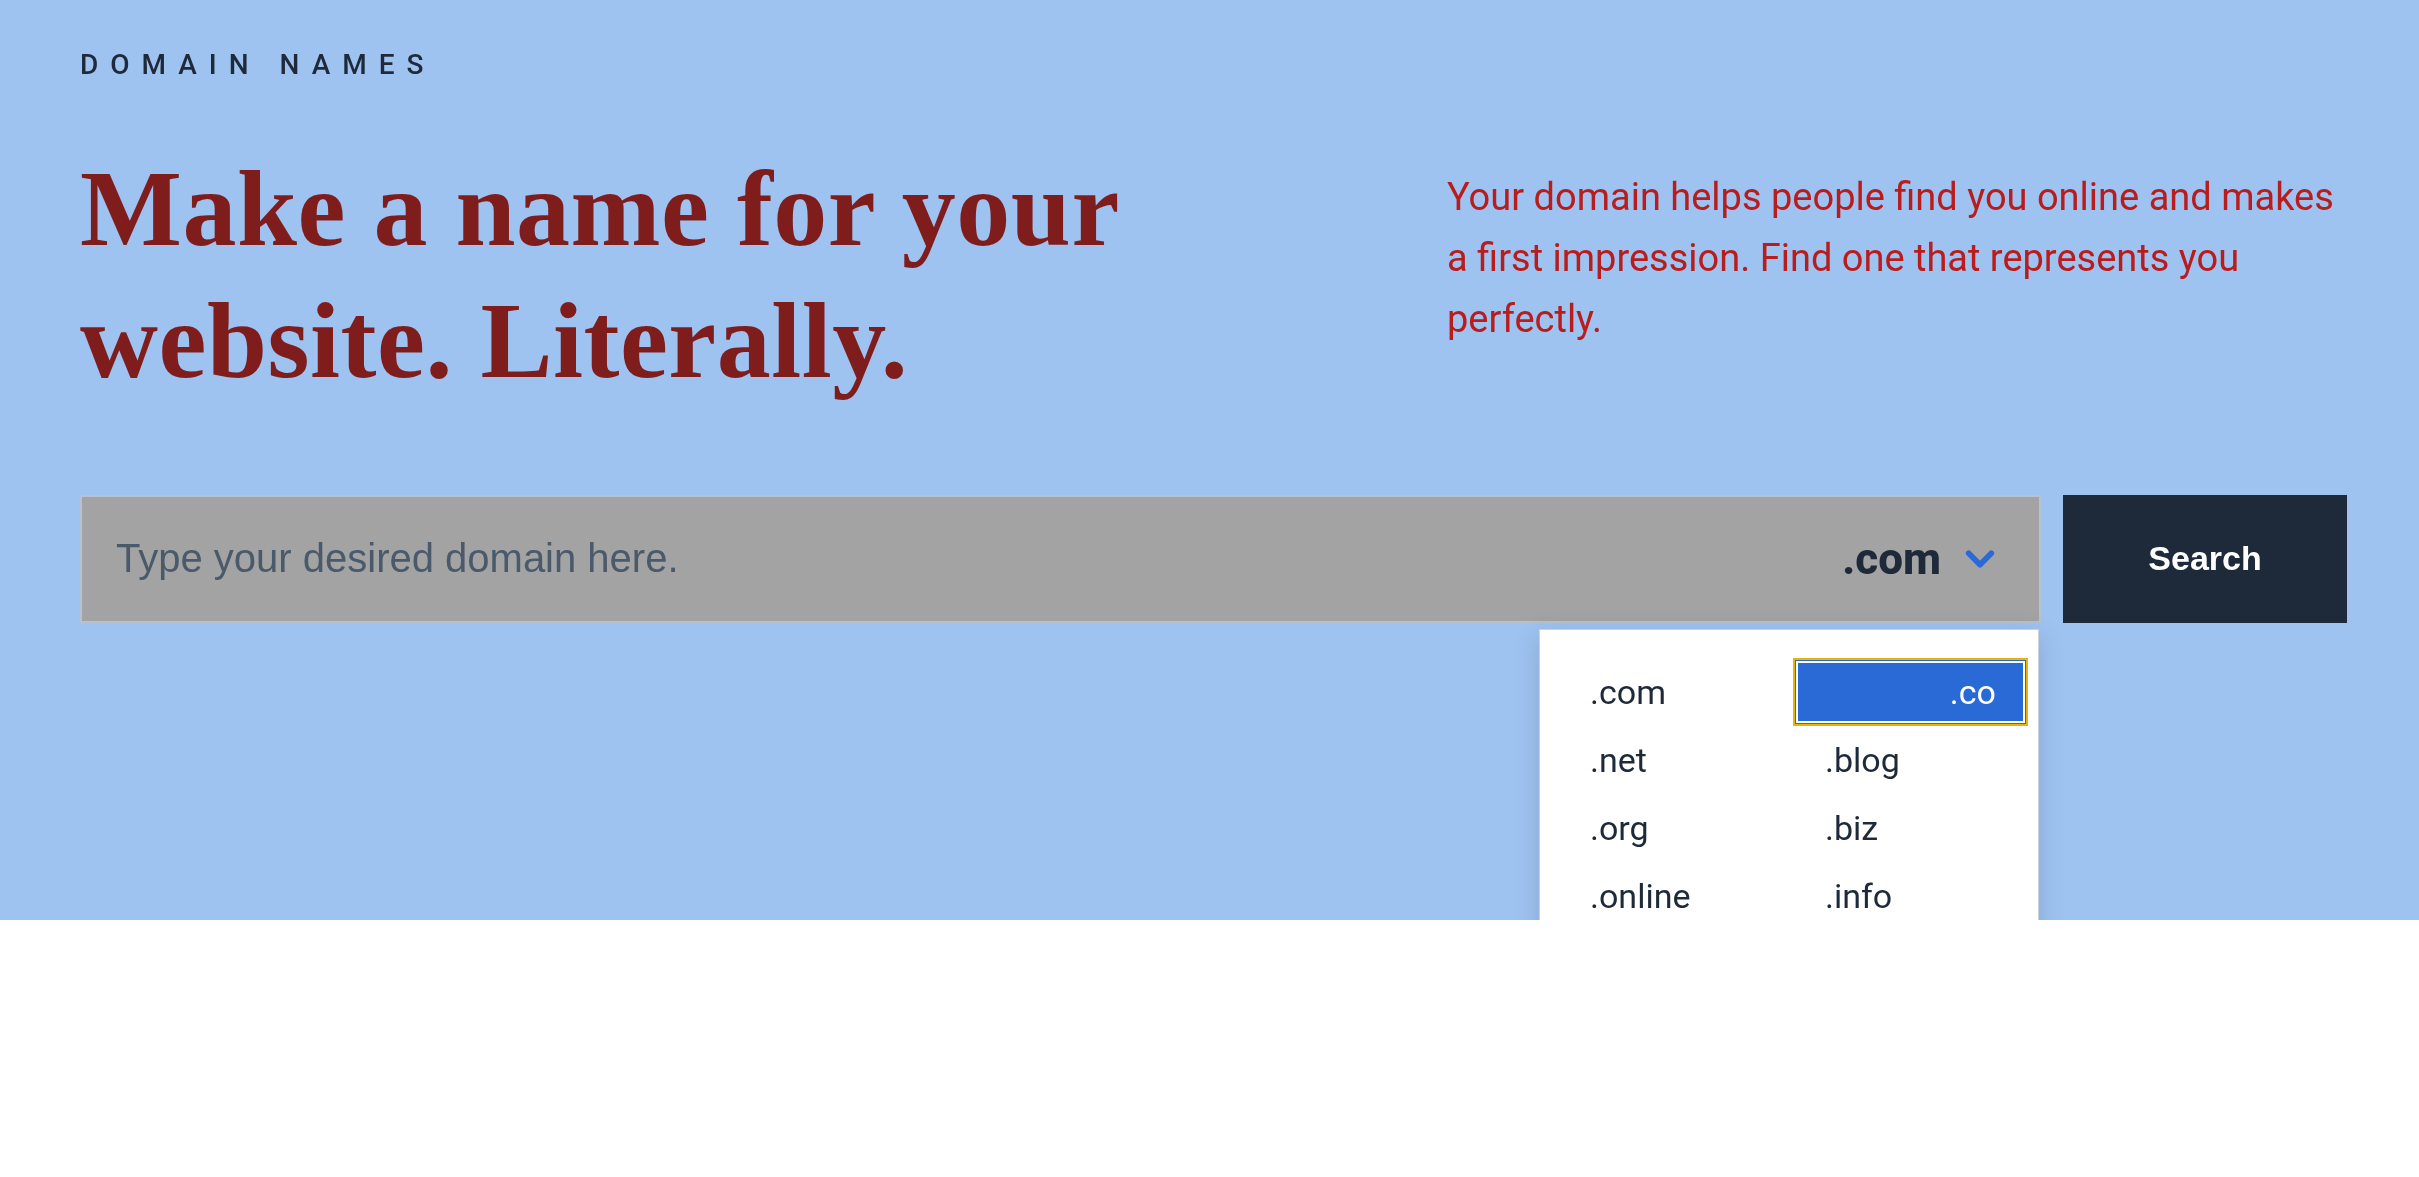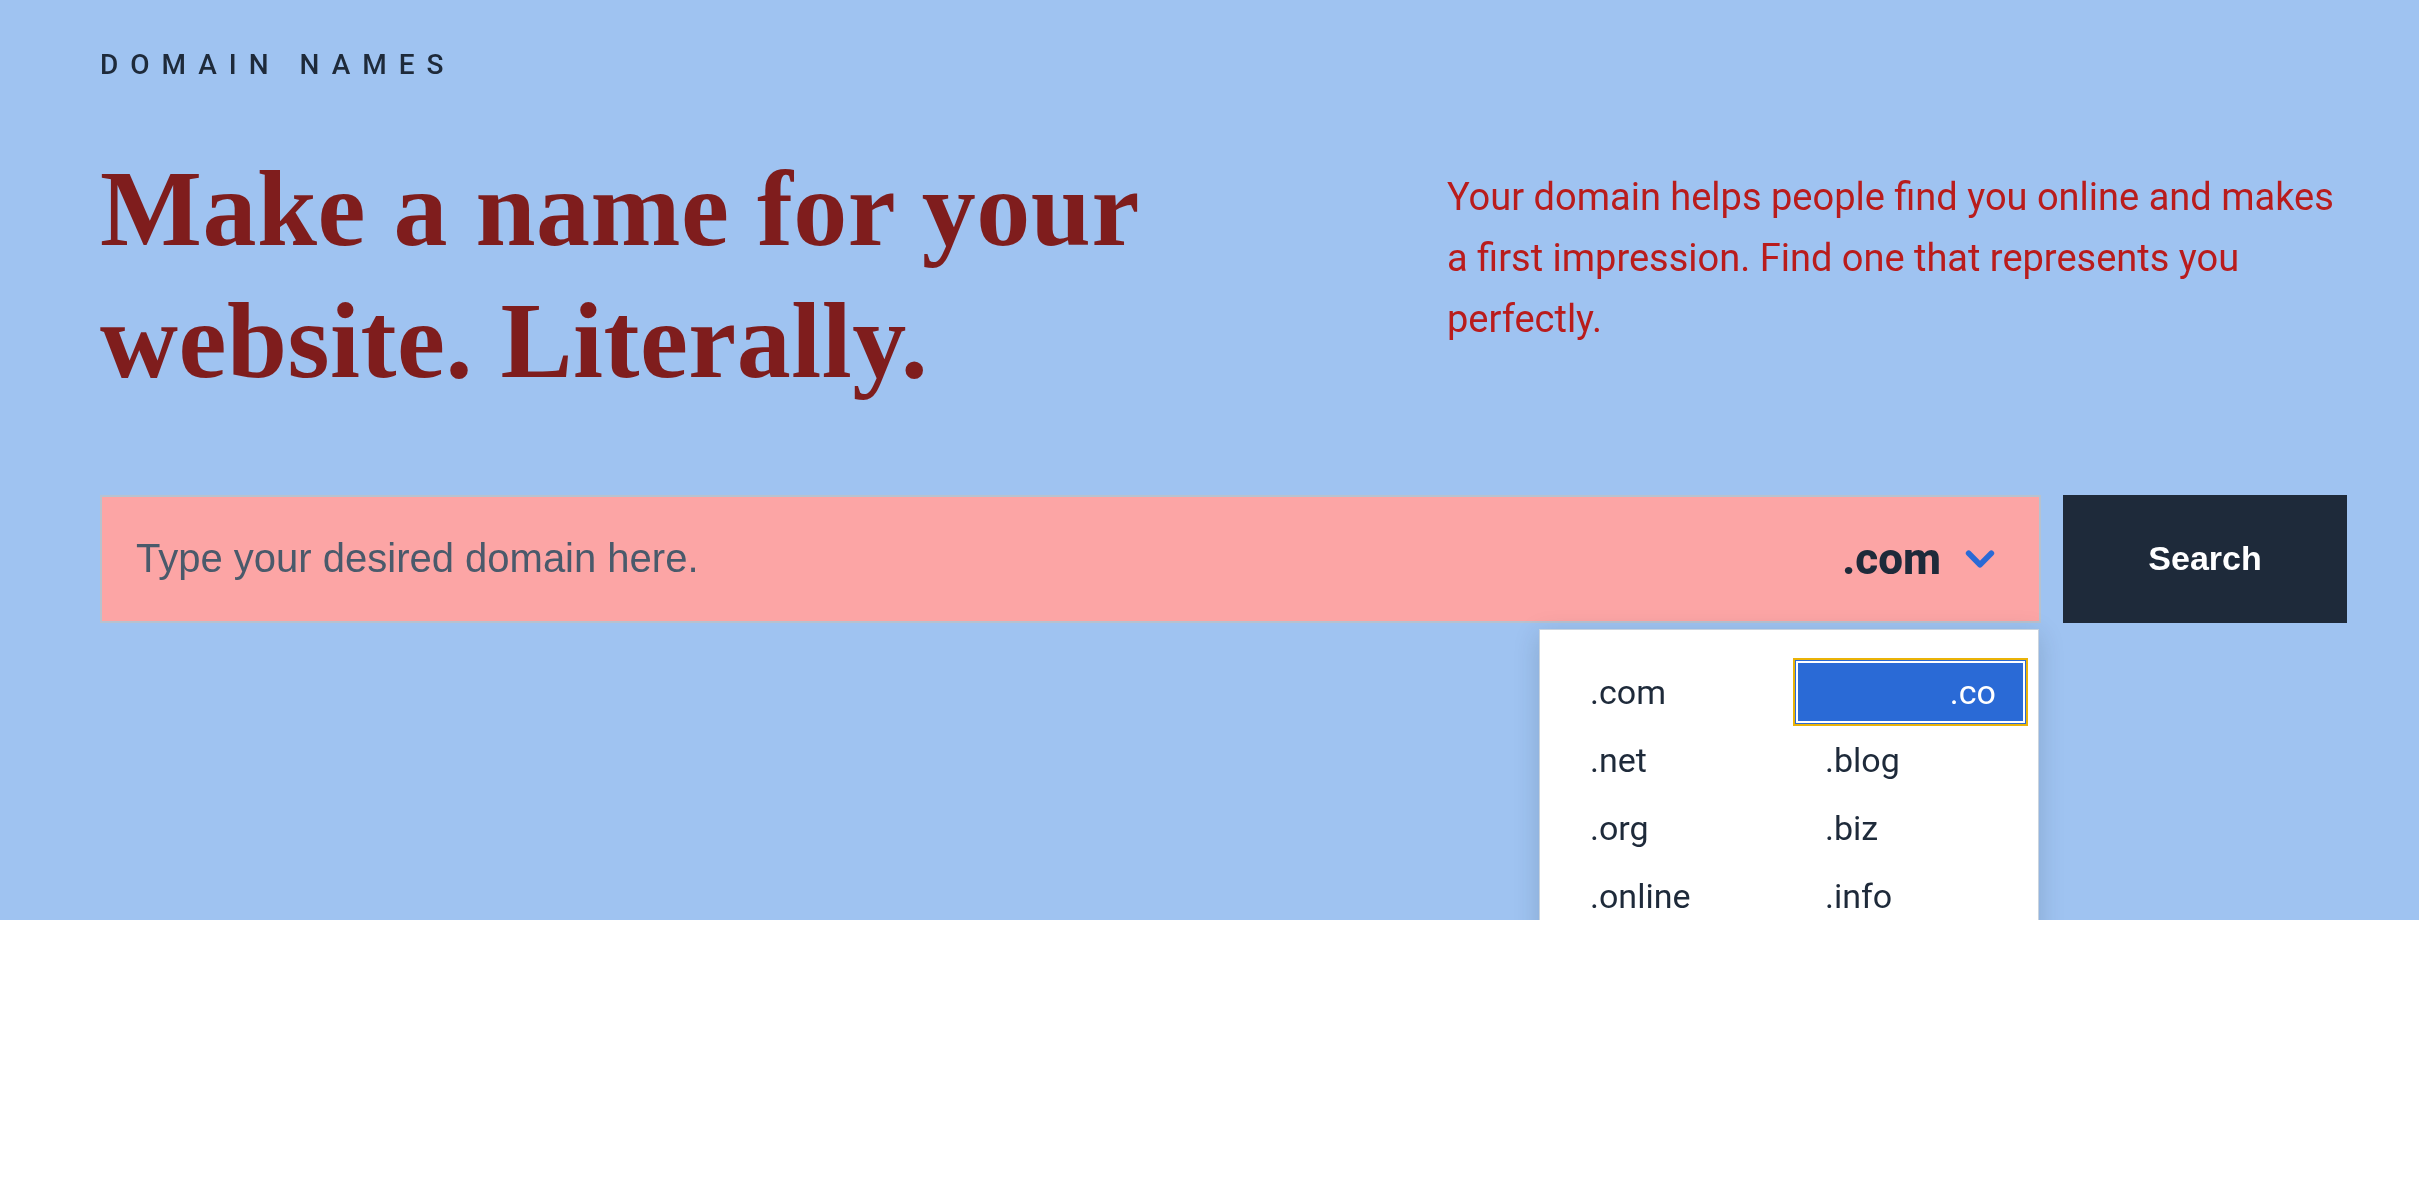--- a/index.html
+++ b/index.html
@@ -3,21 +3,21 @@
   <meta charset="utf-8">
   <style>
     * { margin: 0; padding: 0; box-sizing: border-box; }
     body {
       font-family: -apple-system, BlinkMacSystemFont, "Segoe UI", Roboto, Helvetica, Arial, sans-serif;
       background: #fff;
       width: 2419px;
     }
     .hero {
       background: #9fc3f1;
-      padding: 48px 72px 0 100px;
+      padding: 48px 72px 0 80px;
       height: 920px;
       position: relative;
     }
     .eyebrow {
       font-size: 28px;
       letter-spacing: 12px;
       color: #1e2a3a;
       font-weight: 500;
       margin-bottom: 62px;
     }
@@ -45,21 +45,21 @@
     }
     .search-row {
       display: flex;
       gap: 22px;
       width: 100%;
     }
     .search-box {
       flex: 1;
       display: flex;
       align-items: center;
-      background: #fca5a5;
+      background: #a3a3a3;
       border: 2px solid #b6c2d0;
       height: 128px;
       position: relative;
     }
     .search-input {
       flex: 1;
       border: none;
       outline: none;
       font-size: 40px;
       color: #1e2a3a;

